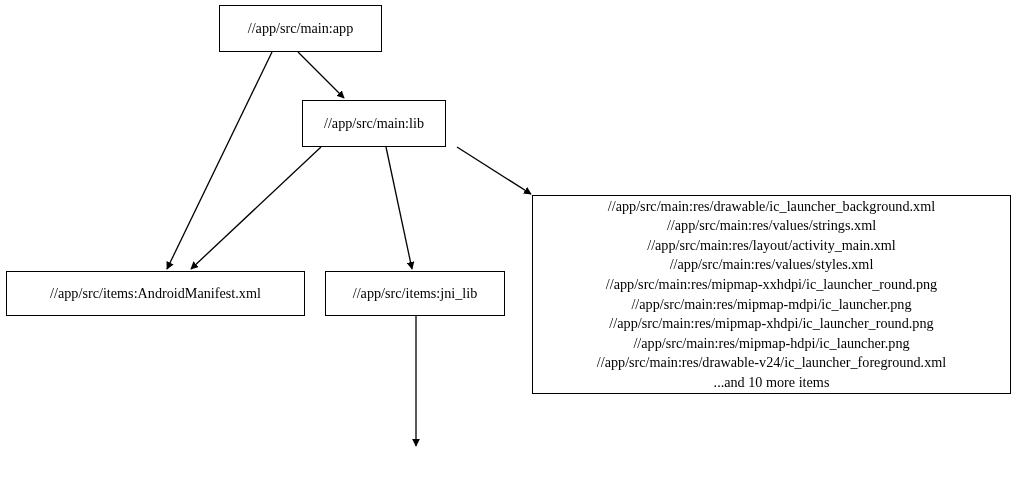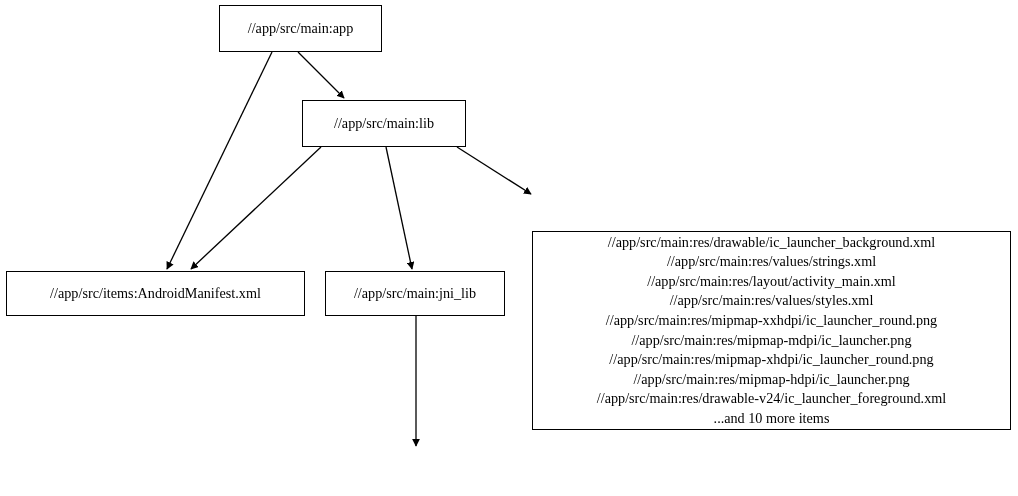--- a/index.html
+++ b/index.html
@@ -45,21 +45,20 @@
   }
   .node-label {
     display: block;
     width: 100%;
     text-align: center;
     white-space: pre;
   }
   .node-multiline {
     align-items: center;
     justify-content: flex-end;
-    margin-top: 36px;
   }
 </style>
 </head>
 <body>
 
 <div id="graph-canvas">
 
   <svg id="edge-layer" viewBox="0 0 1018 496" width="1018" height="496" xmlns="http://www.w3.org/2000/svg">
     <defs>
       <marker id="arrowhead" viewBox="0 0 10 10" refX="9" refY="5" markerWidth="6" markerHeight="6" orient="auto-start-reverse">
@@ -73,30 +72,30 @@
         <line x1="386" y1="147" x2="412" y2="269" marker-end="url(#arrowhead)"></line>
         <line x1="457" y1="147" x2="531" y2="194" marker-end="url(#arrowhead)"></line>
         <line x1="416" y1="316" x2="416" y2="446" marker-end="url(#arrowhead)"></line>
       </g>
   </svg>
 
   <div class="node" style="left: 203px; top: 5px; width: 163px; height: 47px; margin-left: 16px;">
     <span class="node-label">//app/src/main:app</span>
   </div>
 
-  <div class="node" style="left: 302px; top: 100px; width: 164px; height: 47px; font-family: Liberation Serif, serif;">
+  <div class="node" style="left: 302px; top: 100px; width: 144px; height: 47px; font-family: Liberation Serif, serif;">
     <span class="node-label">//app/src/main:lib</span>
   </div>
 
   <div class="node" style="left: 6px; top: 271px; width: 299px; height: 45px;">
     <span class="node-label">//app/src/items:AndroidManifest.xml</span>
   </div>
 
   <div class="node" style="left: 325px; top: 271px; width: 180px; height: 45px;">
-    <span class="node-label">//app/src/main:jni_lib</span>
+    <span class="node-label">//app/src/items:jni_lib</span>
   </div>
 
 
   <div class="node node-multiline" id="resources-node" style="left: 532px; top: 195px; width: 479px; height: 199px;">
     <div class="node-label" id="resources-lines"><div>//app/src/main:res/drawable/ic_launcher_background.xml</div><div>//app/src/main:res/values/strings.xml</div><div>//app/src/main:res/layout/activity_main.xml</div><div>//app/src/main:res/values/styles.xml</div><div>//app/src/main:res/mipmap-xxhdpi/ic_launcher_round.png</div><div>//app/src/main:res/mipmap-mdpi/ic_launcher.png</div><div>//app/src/main:res/mipmap-xhdpi/ic_launcher_round.png</div><div>//app/src/main:res/mipmap-hdpi/ic_launcher.png</div><div>//app/src/main:res/drawable-v24/ic_launcher_foreground.xml</div><div>...and 10 more items</div></div>
   </div>
 
 </div>
 
 </body></html>

